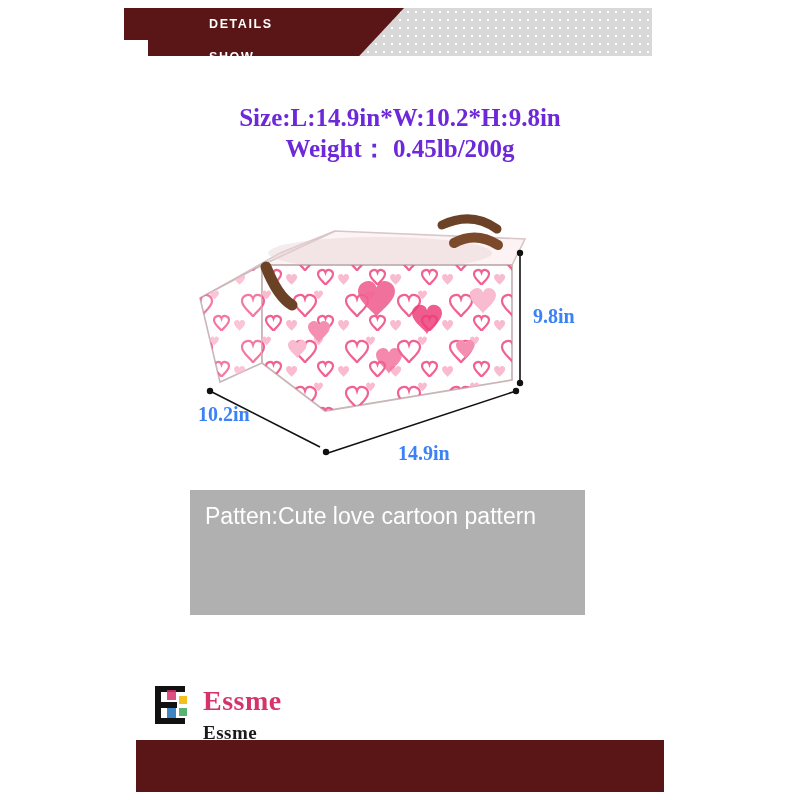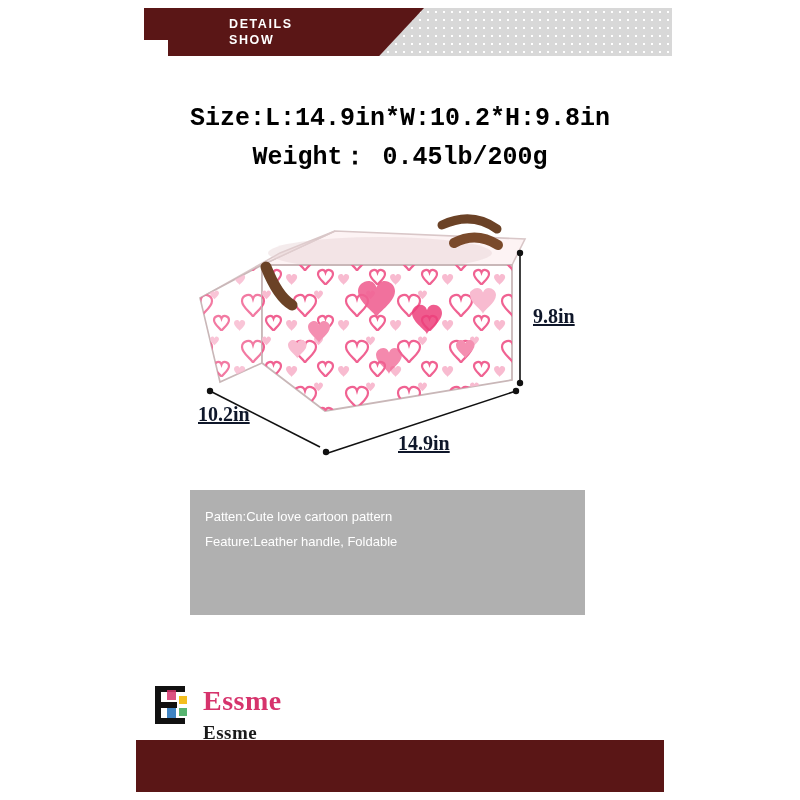--- a/index.html
+++ b/index.html
@@ -16,21 +16,21 @@
   .page {
     position: relative;
     width: 800px;
     height: 800px;
     background: #ffffff;
   }
 
   
   .header-band {
     position: absolute;
-    left: 144px;
+    left: 124px;
     top: 8px;
     width: 420px;
     height: 48px;
   }
   .header-dots {
     position: absolute;
     left: 0;
     top: 0;
     width: 528px;
     height: 48px;
@@ -62,41 +62,40 @@
     left: 85px;
     top: 9px;
     color: #ffffff;
     font-size: 12.5px;
     font-weight: bold;
     letter-spacing: 1.6px;
     line-height: 15px;
     font-family: "Liberation Sans", sans-serif;
   }
   .header-text div + div {
-    margin-top: 1px;
+    margin-top: 18px;
   }
 
   
   .spec {
     position: absolute;
     left: 0;
     top: 104px;
     width: 800px;
     text-align: center;
-    font-family: Liberation Mono, monospace;
-    font-weight: bold;
-    color: #000000;
+    font-family: Liberation Serif, serif;
+    font-weight: bold;
+    color: #6d28d9;
   }
   .spec .line1 {
     font-size: 25px;
     letter-spacing: 0px;
   }
   .spec .line2 {
     font-size: 25px;
-    margin-top: 6px;
   }
 
   
   .product-area {
     position: absolute;
     left: 180px;
     top: 195px;
     width: 440px;
     height: 290px;
   }
@@ -104,42 +103,41 @@
     position: absolute;
     left: 0;
     top: 0;
   }
 
   .dim-label {
     position: absolute;
     font-family: "Liberation Serif", serif;
     font-weight: bold;
     font-size: 20px;
-    color: #0f172a;
-    text-decoration: underline;
+    color: #3b82f6;
   }
   .dim-h { left: 353px; top: 110px; }
   .dim-w { left: 18px; top: 208px; }
-  .dim-l { left: 218px; top: 237px; }
+  .dim-l { left: 218px; top: 247px; }
 
   
   .feature-box {
     position: absolute;
     left: 190px;
     top: 490px;
     width: 395px;
     height: 125px;
     background: #b0b0b0;
   }
   .feature-text {
     position: absolute;
     left: 15px;
     top: 14px;
     color: #ffffff;
-    font-size: 13px;
+    font-size: 23px;
     line-height: 25px;
     font-family: "Liberation Sans", sans-serif;
   }
 
   
   .logo-block {
     position: absolute;
     left: 143px;
     top: 680px;
     width: 260px;
@@ -279,21 +277,20 @@
     </svg>
 
     <div class="dim-label dim-h">9.8in</div>
     <div class="dim-label dim-w">10.2in</div>
     <div class="dim-label dim-l">14.9in</div>
   </div>
 
   <div class="feature-box">
     <div class="feature-text">
       <div>Patten:Cute love cartoon pattern</div>
-      <div>Feature:Leather handle, Foldable</div>
     </div>
   </div>
 
   <div class="logo-block">
     <svg class="logo-mark" width="46" height="46" viewBox="0 0 46 46">
       <rect x="4" y="4" width="30" height="6" fill="#111111"></rect>
       <rect x="4" y="4" width="6" height="38" fill="#111111"></rect>
       <rect x="4" y="20" width="22" height="6" fill="#111111"></rect>
       <rect x="4" y="36" width="30" height="6" fill="#111111"></rect>
       <rect x="16" y="8" width="9" height="10" fill="#d6336c" opacity="0.85"></rect>

